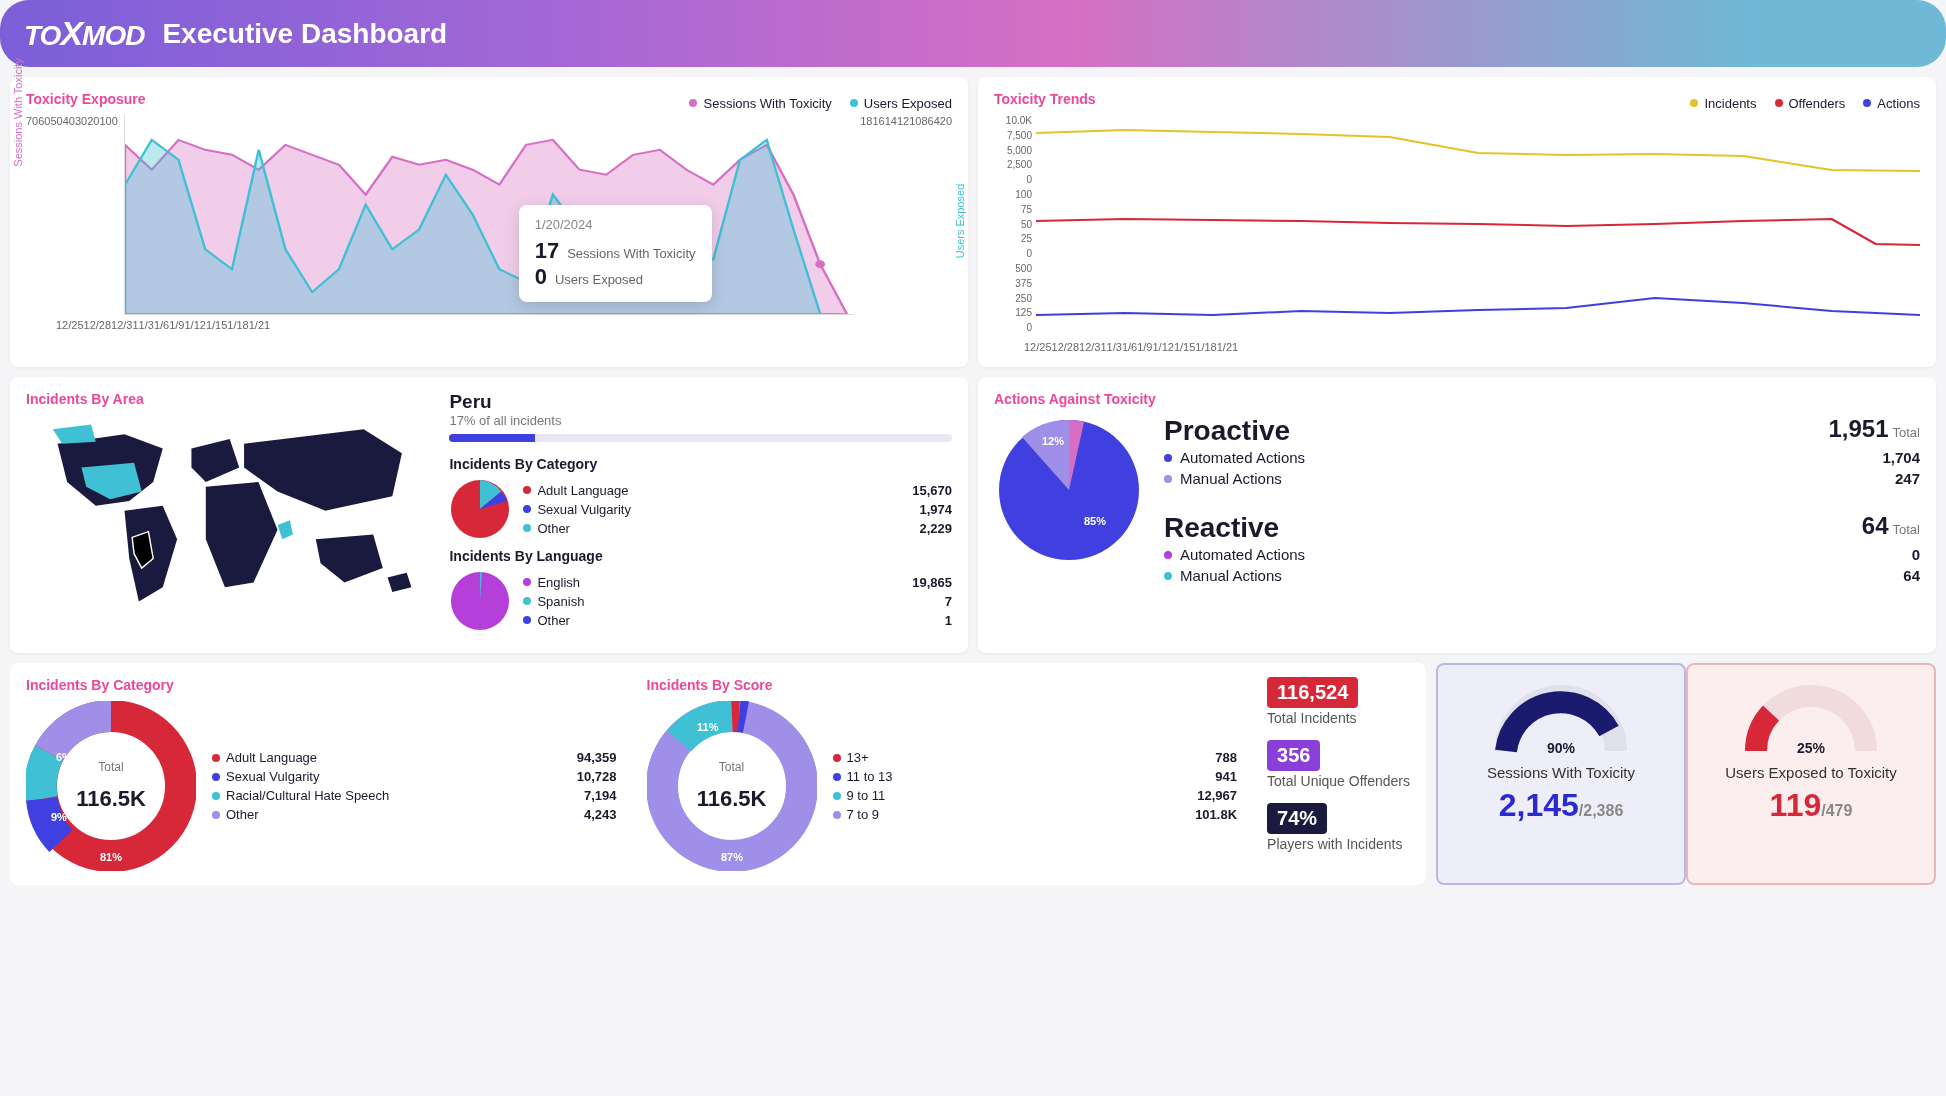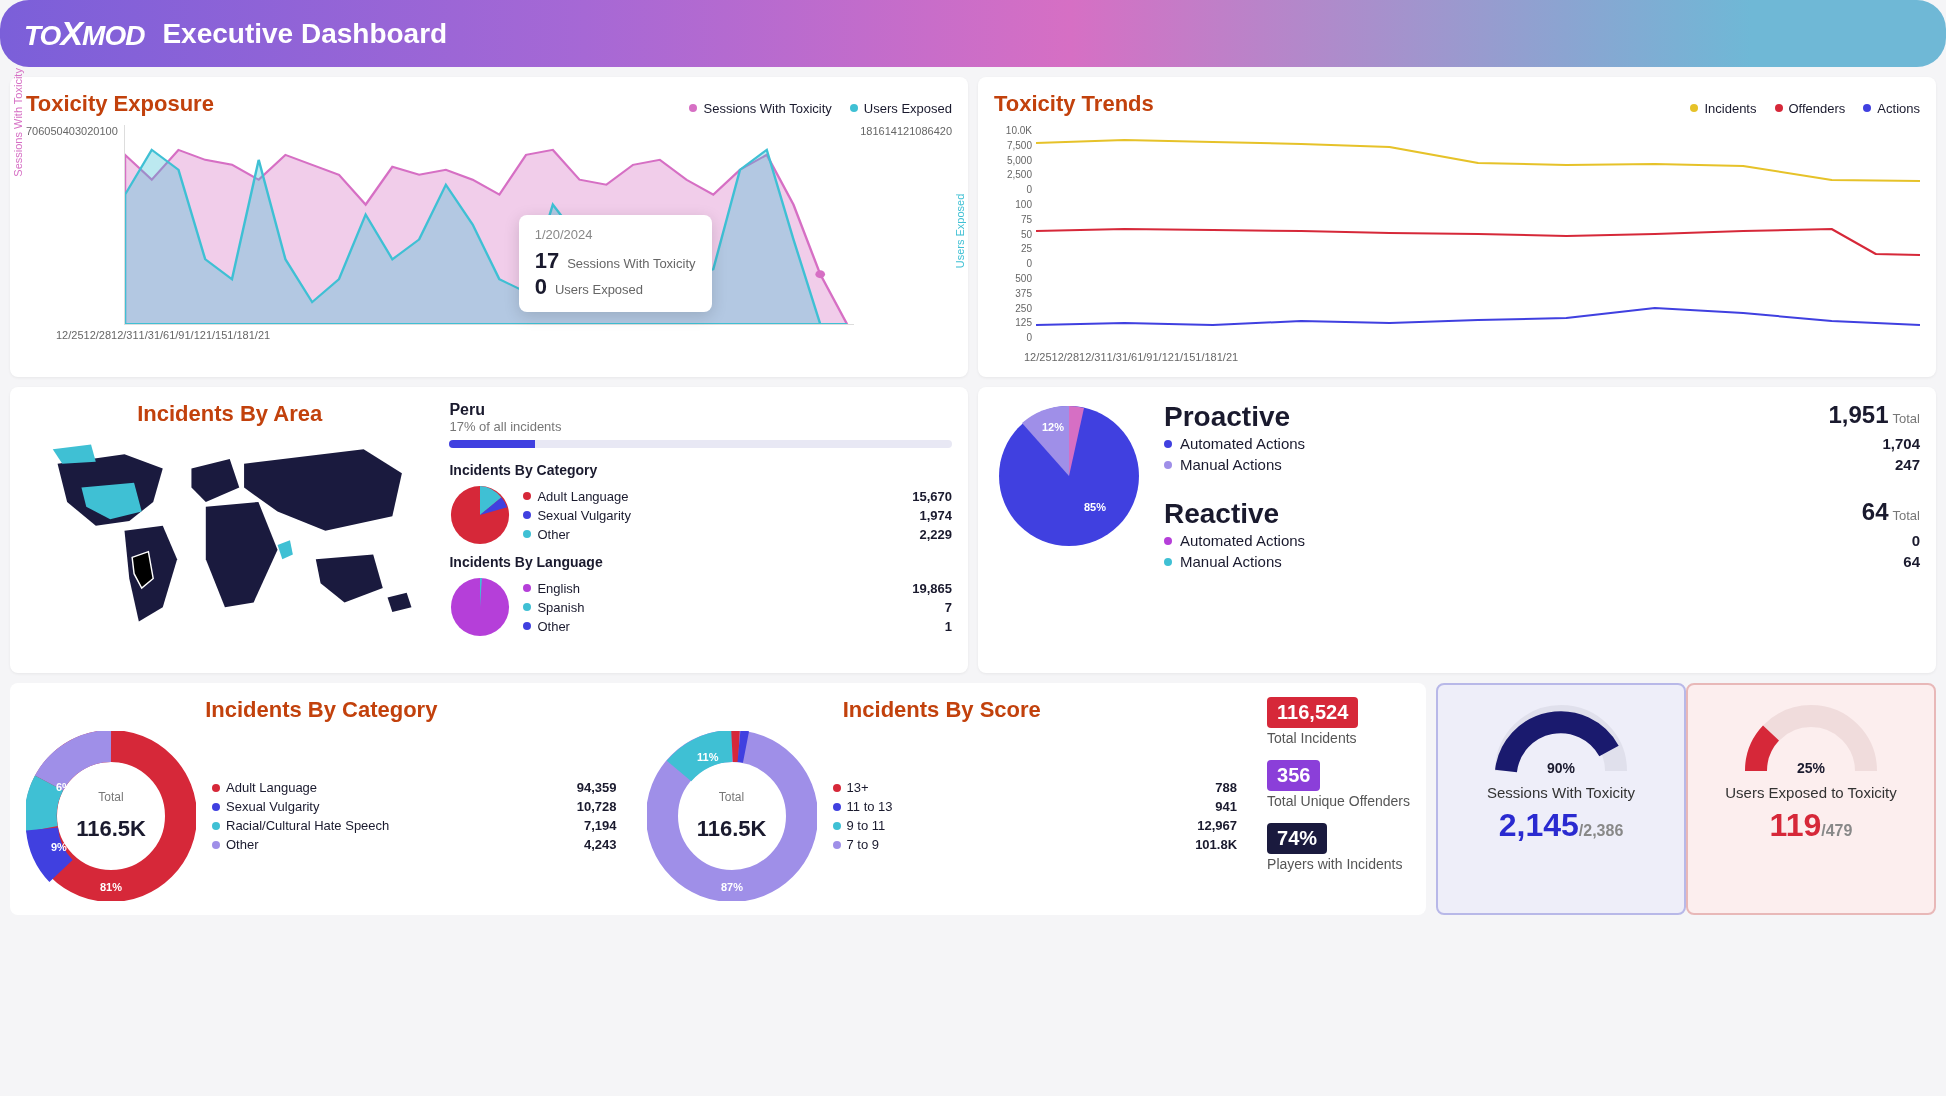--- a/index.html
+++ b/index.html
@@ -3,21 +3,21 @@
 <meta charset="utf-8">
 <style>
 * { box-sizing: border-box; margin: 0; padding: 0; }
 body { font-family: -apple-system, BlinkMacSystemFont, "Segoe UI", Arial, sans-serif; background: #f5f5f7; color: #1a1a2e; }
 .header { background: linear-gradient(90deg, #7b5fd9 0%, #a668d5 30%, #d66fc4 55%, #6fb8d6 90%); padding: 14px 24px; display: flex; align-items: center; gap: 18px; border-radius: 29px; }
 .logo { font-size: 28px; font-weight: 800; color: #fff; font-style: italic; letter-spacing: -1px; }
 .logo .x { font-size: 34px; }
 .header-title { font-size: 28px; font-weight: 600; color: #fff; }
 .grid { display: grid; grid-template-columns: 1fr 1fr; gap: 10px; padding: 10px; }
 .panel { background: #fff; border-radius: 8px; padding: 14px 16px; box-shadow: 0 1px 3px rgba(0,0,0,0.06); }
-.panel-title { font-size: 22px; font-weight: 700; color: #c2410c; margin-bottom: 8px; text-align: center; }
+.panel-title { font-size: 14px; font-weight: 700; color: #ec4899; margin-bottom: 8px; }
 .legend-row { display: flex; gap: 18px; justify-content: flex-end; font-size: 13px; flex-wrap: wrap; }
 .legend-item { display: flex; align-items: center; gap: 6px; }
 .dot { width: 8px; height: 8px; border-radius: 50%; display: inline-block; }
 .chart-area { position: relative; height: 200px; display: flex; }
 .y-axis { display: flex; flex-direction: row; justify-content: space-between; font-size: 11px; color: #666; padding-right: 6px; text-align: right; }
 .y-axis-right { padding-left: 6px; padding-right: 0; text-align: left; }
 .y-label { position: absolute; left: -8px; top: 50%; transform: rotate(-90deg) translateX(50%); transform-origin: left; font-size: 11px; color: #d66fc4; white-space: nowrap; }
 .y-label-right { position: absolute; right: -8px; top: 50%; transform: rotate(-90deg) translateX(50%); transform-origin: right; font-size: 11px; color: #3fc0d4; white-space: nowrap; }
 .plot { flex: 1; position: relative; border-left: 1px solid #ddd; border-bottom: 1px solid #ddd; }
 .x-axis { display: flex; font-size: 11px; color: #666; padding: 4px 30px 0 30px; }
@@ -26,21 +26,21 @@
 .tooltip-row { display: flex; align-items: baseline; gap: 8px; }
 .tooltip-val { font-size: 22px; font-weight: 700; }
 .tooltip-label { color: #666; font-size: 13px; }
 .trends-row { height: 70px; display: flex; margin-bottom: 4px; }
 .trends-y { display: flex; flex-direction: column; justify-content: space-between; font-size: 10px; color: #666; width: 42px; text-align: right; padding-right: 4px; }
 .trends-plot { flex: 1; position: relative; }
 .map-panel { grid-column: 1 / 2; display: flex; gap: 16px; }
 .map-left { flex: 0 0 44%; }
 .map-svg { width: 100%; height: 220px; }
 .map-right { flex: 1; }
-.country-name { font-size: 16px; font-weight: 600; }
+.country-name { font-size: 19px; font-weight: 600; }
 .country-pct { font-size: 13px; color: #777; margin-bottom: 6px; }
 .progress { width: 100%; height: 8px; background: #e8e8f4; border-radius: 4px; overflow: hidden; margin-bottom: 14px; }
 .progress-fill { height: 100%; background: #4040e0; }
 .sub-title { font-size: 14px; font-weight: 600; margin: 8px 0 6px; }
 .pie-row { display: flex; align-items: center; gap: 12px; }
 .mini-pie { width: 62px; height: 62px; }
 .pie-legend { font-size: 13px; flex: 1; }
 .pie-legend-item { display: flex; align-items: center; gap: 6px; padding: 2px 0; }
 .pie-legend-val { margin-left: auto; font-weight: 700; }
 .actions-panel { display: flex; gap: 20px; }
@@ -299,20 +299,21 @@
               <span class="dot" style="background:#4040e0"></span>
               <span>Other</span>
               <span class="pie-legend-val">1</span>
             </div>
         </div>
       </div>
     </div>
   </div>
 
   <div class="panel">
+    <div class="panel-title">Actions Against Toxicity</div>
     <div class="actions-panel">
       <div class="actions-pie">
         <svg width="150" height="150" viewBox="0 0 150 150">
           <circle cx="75" cy="75" r="70" fill="#4040e0"></circle>
           <path d="M75,75 L75,5 A70,70 0 0,0 28,22 Z" fill="#9f8fe8"></path>
           <path d="M75,75 L75,5 A70,70 0 0,1 90,7 Z" fill="#d66fc4"></path>
           <text x="90" y="110" class="pct-label">85%</text>
           <text x="48" y="30" class="pct-label">12%</text>
         </svg>
       </div>

